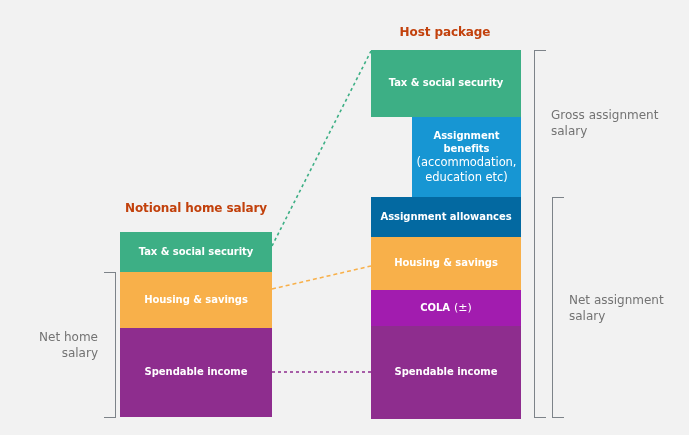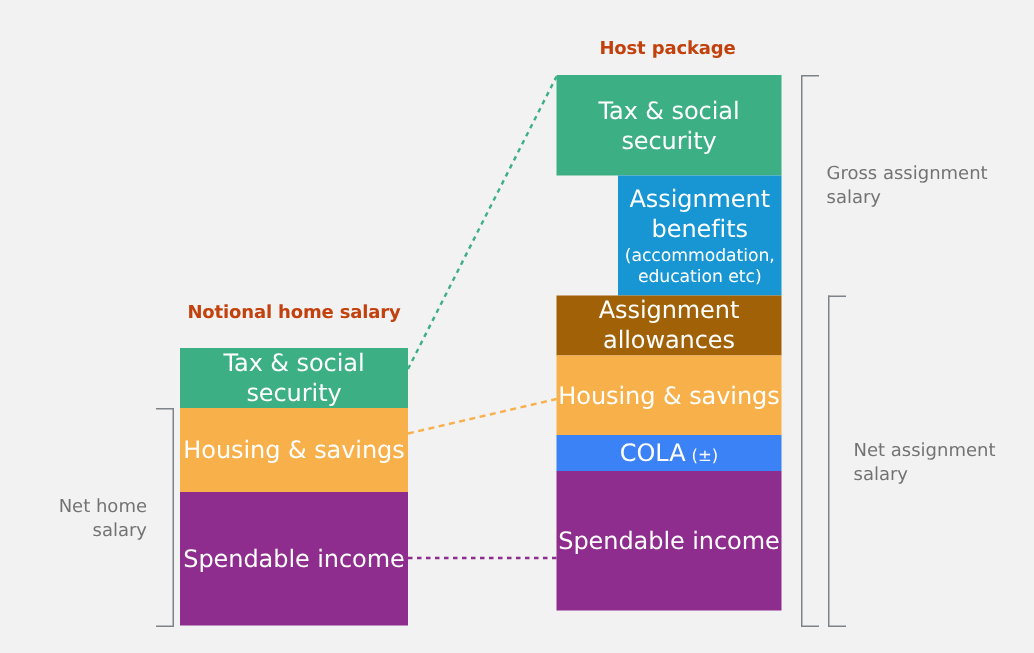--- a/index.html
+++ b/index.html
@@ -44,22 +44,22 @@
     box-sizing: border-box;
     display: flex;
     flex-direction: column;
     align-items: center;
     justify-content: center;
     color: #ffffff;
     text-align: center;
     line-height: 1.25;
   }
   .seg .seg-label {
-    font-size: 16px;
-    font-weight: normal;
+    font-size: 10px;
+    font-weight: bold;
     letter-spacing: -0.05px;
   }
   .seg .seg-sub {
     font-size: 11.5px;
     font-weight: normal;
     letter-spacing: -0.05px;
   }
   .seg .seg-suffix {
     font-size: 11px;
     font-weight: normal;
@@ -152,29 +152,29 @@
 
     <div class="seg" style="background: rgb(61, 175, 133); height: 67px;">
       <span class="seg-label">Tax &amp; social security</span>
     </div>
 
     <div class="seg" style="background: rgb(23, 150, 211); height: 80px; margin-left: 41px;">
       <span class="seg-label">Assignment benefits</span>
       <span class="seg-sub">(accommodation,<br>education etc)</span>
     </div>
 
-    <div class="seg" style="background: #a16207; height: 40px;">
+    <div class="seg" style="background: #0369a1; height: 40px;">
       <span class="seg-label">Assignment allowances</span>
     </div>
 
     <div class="seg" style="background: rgb(248, 176, 74); height: 53px;">
       <span class="seg-label">Housing &amp; savings</span>
     </div>
 
-    <div class="seg" style="background: #3b82f6; height: 24px;">
+    <div class="seg" style="background: #a21caf; height: 36px;">
       <span class="seg-inline">
         <span class="seg-label">COLA</span>
         <span class="seg-suffix">(±)</span>
       </span>
     </div>
 
     <div class="seg" style="background: rgb(142, 45, 142); height: 93px;">
       <span class="seg-label">Spendable income</span>
     </div>
   </div>

